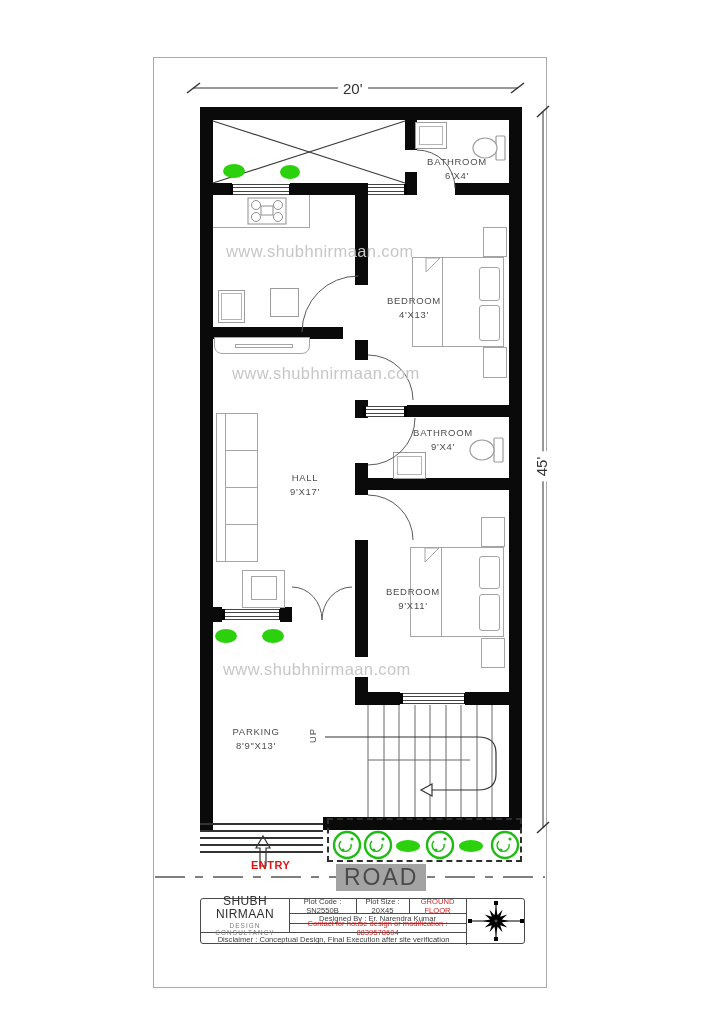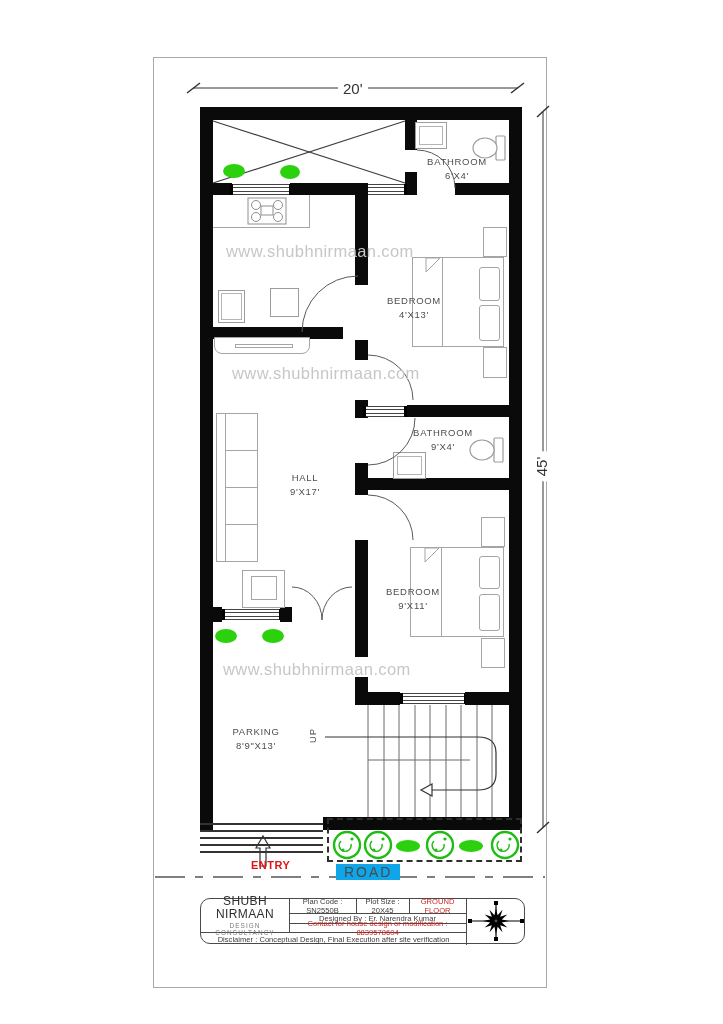--- a/index.html
+++ b/index.html
@@ -10,27 +10,27 @@
   .win{position:absolute;height:11px;background:repeating-linear-gradient(180deg,#444 0 1px,#fff 1px 3.4px);
        border-left:3px solid #000;border-right:3px solid #000;box-sizing:border-box;}
   .furn{position:absolute;border:1px solid #9c9c9c;background:#fff;box-sizing:border-box;}
   .furn2{position:absolute;border:1px solid #a5a5a5;background:#fff;box-sizing:border-box;}
   .room-label{position:absolute;display:flex;flex-direction:column;align-items:center;
       color:#4d4d4d;font-size:9.5px;letter-spacing:.7px;line-height:1.45;text-align:center;}
   .watermark{position:absolute;color:#c7c7c7;font-size:16.5px;letter-spacing:.4px;white-space:nowrap;}
   .dim-label{position:absolute;color:#333;font-size:15px;background:#fff;padding:0 5px;white-space:nowrap;}
   .up-label{position:absolute;color:#4d4d4d;font-size:9.5px;letter-spacing:1px;transform:rotate(-90deg);}
   .entry-label{position:absolute;color:#e01414;font-size:11px;font-weight:bold;letter-spacing:.5px;}
-  .road-label{position:absolute;color:#4a4a4a;font-size:14px;letter-spacing:2px;background:#0ea5e9;padding:0 8px;}
+  .road-label{position:absolute;color:#4a4a4a;font-size:23px;letter-spacing:2px;background:#a3a3a3;padding:0 8px;}
   .gate{position:absolute;left:200px;top:823px;width:123px;height:31px;
         background:repeating-linear-gradient(180deg,#333 0 1.8px,transparent 1.8px 7px);}
   .porch{position:absolute;left:327px;top:818px;width:195px;height:44px;border:2px dashed #2e2e2e;box-sizing:border-box;}
   
   .tb{position:absolute;left:200px;top:898px;width:325px;height:46px;border:1.5px solid #4a4a4a;
-      border-radius:10px;box-sizing:border-box;font-size:7.6px;color:#3c3c3c;}
+      border-radius:3px;box-sizing:border-box;font-size:7.6px;color:#3c3c3c;}
   .tb .cell{position:absolute;display:flex;align-items:center;justify-content:center;box-sizing:border-box;text-align:center;}
   .tb .vline{position:absolute;width:1px;background:#4a4a4a;}
   .tb .hline{position:absolute;height:1px;background:#4a4a4a;}
   .tb .red{color:#cf2424;}
   .company{font-size:12px;letter-spacing:.4px;color:#2e2e2e;line-height:1.1;}
   .company small{display:block;font-size:6.4px;letter-spacing:1.1px;color:#7a7a7a;}
   svg{position:absolute;left:0;top:0;pointer-events:none;}
 </style>
 </head>
 <body>
@@ -272,21 +272,21 @@
     <div class="hline" style="left:88px;top:14px;width:177px"></div>
     <div class="hline" style="left:88px;top:24px;width:177px"></div>
     <div class="hline" style="left:0;top:33px;width:265px"></div>
     <div class="vline" style="left:155px;top:0;height:14px"></div>
     <div class="vline" style="left:208px;top:0;height:14px"></div>
 
     <div class="cell company" style="left:0;top:0;width:88px;height:33px;flex-direction:column">
       <span>SHUBH NIRMAAN</span>
       <small>DESIGN CONSULTANCY</small>
     </div>
-    <div class="cell" style="left:88px;top:0;width:67px;height:14px">Plan Code : SN2550B</div>
+    <div class="cell" style="left:88px;top:0;width:67px;height:14px">Plot Code : SN2550B</div>
     <div class="cell" style="left:155px;top:0;width:53px;height:14px">Plot Size : 20X45</div>
     <div class="cell red" style="left:208px;top:0;width:57px;height:14px">GROUND FLOOR</div>
     <div class="cell" style="left:88px;top:14px;width:177px;height:10px">Designed By : Er. Narendra Kumar</div>
     <div class="cell red" style="left:88px;top:24px;width:177px;height:9px">Contact for house design or modification : 8839578604</div>
     <div class="cell" style="left:0;top:33px;width:265px;height:14px">Disclaimer : Conceptual Design, Final Execution after site verification</div>
 
     <svg width="58" height="44" viewBox="0 0 58 44" style="left:266px;top:1px">
       <g transform="translate(29,21)">
         <line x1="-26" y1="0" x2="26" y2="0" stroke="#000" stroke-width="1.2"></line>
         <line x1="0" y1="-18" x2="0" y2="18" stroke="#000" stroke-width="1.2"></line>

